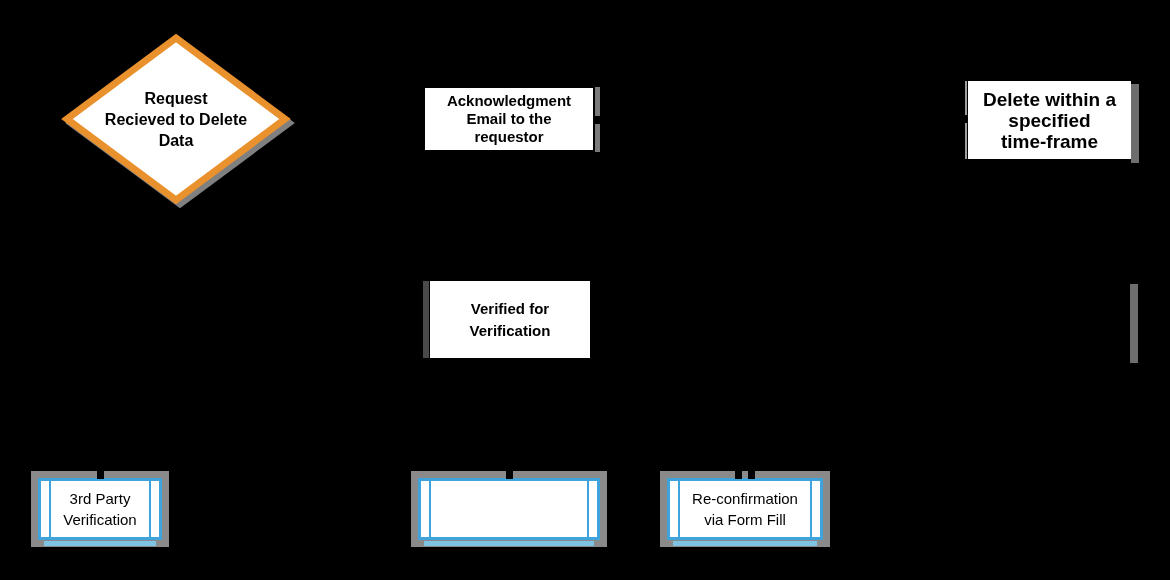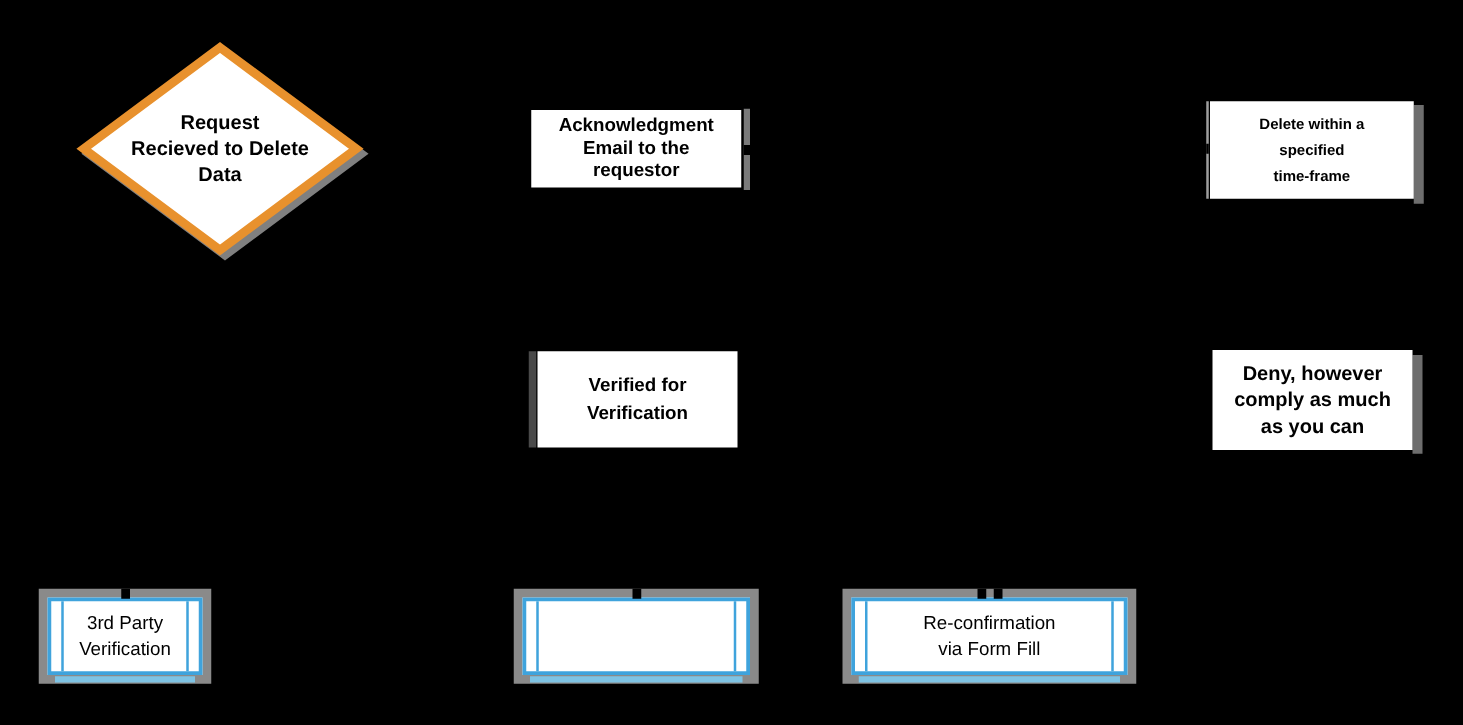--- a/index.html
+++ b/index.html
@@ -15,21 +15,21 @@
   
   .node{
     position:absolute;
     background:var(--node-fill,#fff);
     display:flex;align-items:center;justify-content:center;
     text-align:center;white-space:pre-line;
     color:var(--text,#000);
   }
   
   .n-ack{left:425px;top:88px;width:168px;height:62px;font-size:15px;line-height:18px;font-weight:bold;text-align:center;}
-  .n-delete{left:968px;top:81px;width:163px;height:78px;font-size:12px;line-height:21px;font-weight:bold;}
+  .n-delete{left:968px;top:81px;width:163px;height:78px;font-size:19px;line-height:21px;font-weight:bold;}
   .n-process{left:430px;top:281px;width:160px;height:77px;font-size:15px;line-height:22px;font-weight:bold;}
   .n-deny{left:970px;top:280px;width:160px;height:80px;font-size:16px;line-height:21px;font-weight:bold;}
   
   .diamond{position:absolute;}
   .diamond svg{position:absolute;left:0;top:0;overflow:visible;}
   .diamond .dlabel{
     position:absolute;inset:0;
     display:flex;align-items:center;justify-content:center;
     text-align:center;white-space:pre-line;font-weight:bold;
   }
@@ -54,21 +54,21 @@
   .pp .iline{position:absolute;top:0;bottom:0;width:2px;background:var(--blue,#3FA3DC);}
   .pp .iline.l{left:8px;}
   .pp .iline.r{right:8px;}
   .pp .bshadow{position:absolute;left:3px;right:3px;bottom:-9px;height:5px;background:var(--blue-light,#7EC3E4);}
   .pp .tick{position:absolute;top:-10px;height:8px;width:7px;left:50%;margin-left:-3px;background:var(--connector,#000);}
   .pp .tick.t2a{margin-left:-10px;}
   .pp .tick.t2b{margin-left:3px;}
   .pp-third{left:38px;width:124px;}
   .pp-double{left:228px;width:123px;}
   .pp-match{left:418px;width:182px;}
-  .pp-reconf{left:681px;width:221px;}
+  .pp-reconf{left:667px;width:156px;}
   
   .bar{position:absolute;}
   .bar-ack{left:595px;top:87px;width:5px;height:65px;background:#7A7A7A;}
   .notch-ack{left:595px;top:116px;width:5px;height:8px;background:var(--connector,#000);}
   .line-delete-l{left:965px;top:81px;width:2px;height:78px;background:#9E9E9E;}
   .notch-delete-l{left:965px;top:115px;width:2px;height:8px;background:var(--connector,#000);}
   .bar-delete{left:1131px;top:84px;width:8px;height:79px;background:var(--bar,#6E6E6E);}
   .bar-deny{left:1130px;top:284px;width:8px;height:79px;background:var(--bar,#6E6E6E);}
   .bar-process{left:423px;top:281px;width:6px;height:77px;background:var(--bar-dark,#4A4A4A);}
 </style>
@@ -105,25 +105,20 @@
     <span>Delete within a
 specified
 time-frame</span>
   </div>
 
   <div class="node n-process">
     <span>Verified for
 Verification</span>
   </div>
 
-  <div class="node n-deny">
-    <span>Deny, however
-comply as much
-as you can</span>
-  </div>
 
   <div class="pp pp-third">
     <div class="iline l"></div>
     <div class="iline r"></div>
     <div class="bshadow"></div>
     <div class="tick"></div>
     <span>3rd Party
 Verification</span>
   </div>
 

